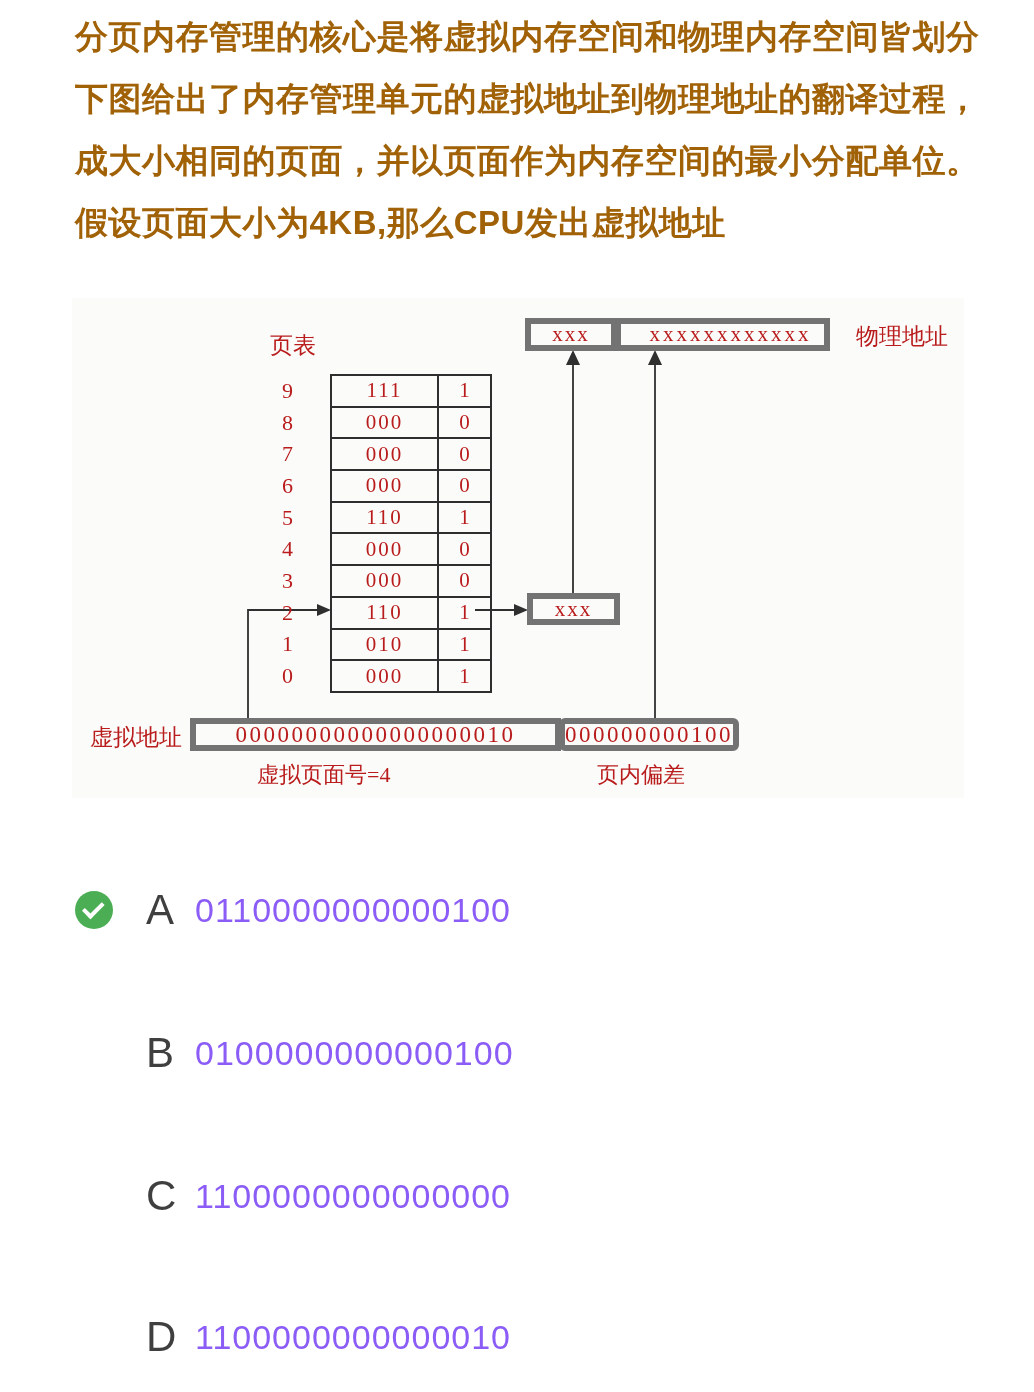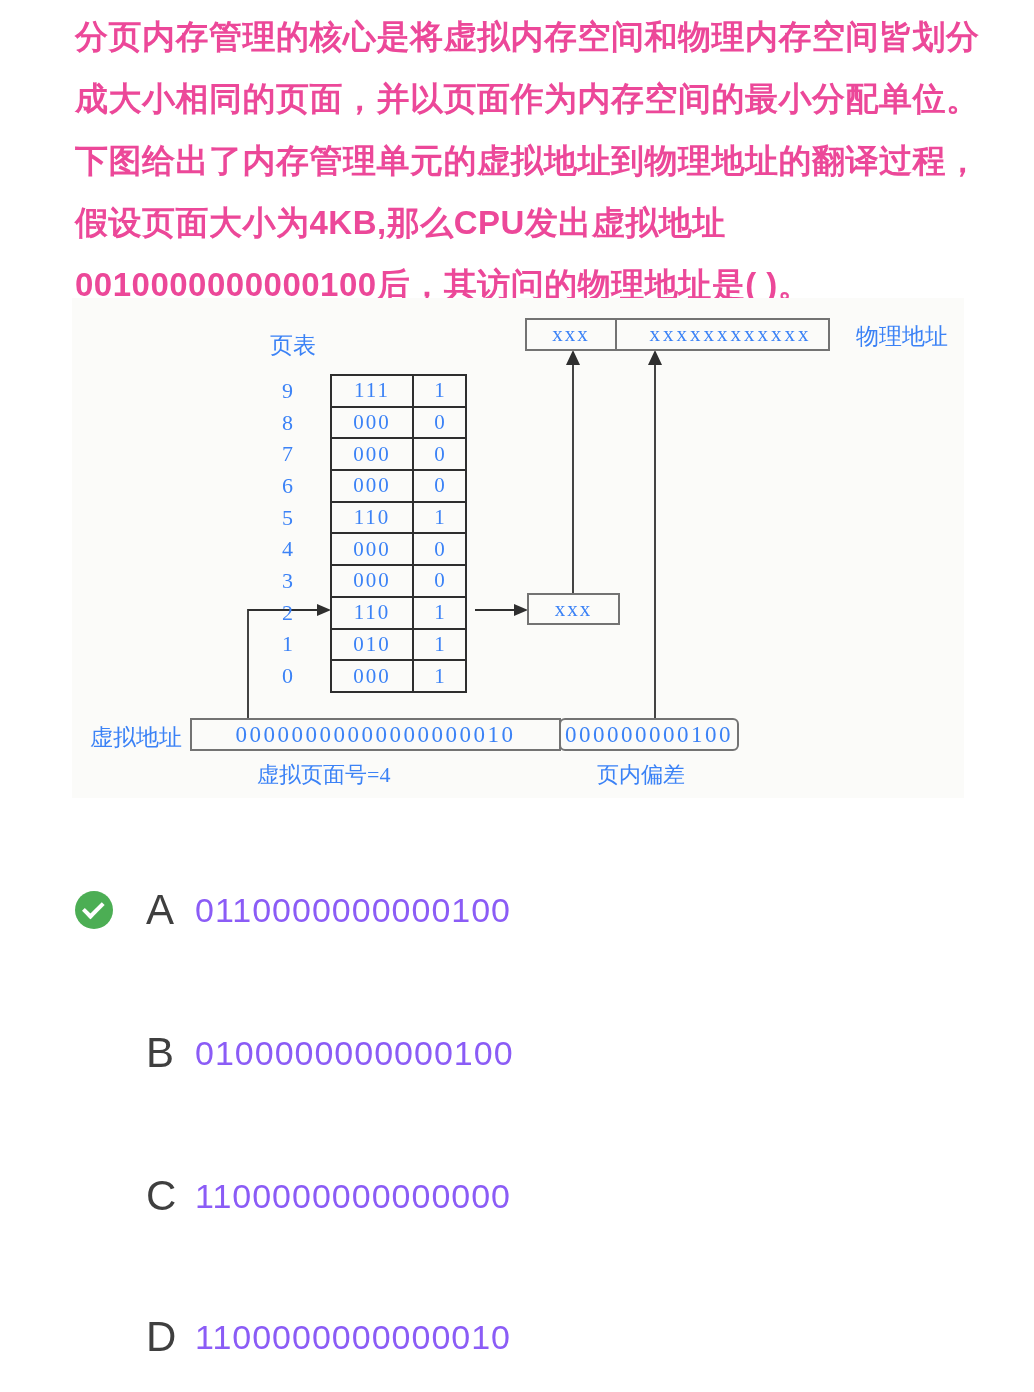--- a/index.html
+++ b/index.html
@@ -4,46 +4,46 @@
 <style>
   html,body{margin:0;padding:0;background:#fff;}
   .page{
     position:relative;width:1034px;height:1392px;background:#ffffff;overflow:hidden;
     font-family:"Liberation Sans","DejaVu Sans",sans-serif;
   }
   
   .question{position:absolute;left:75px;top:6px;width:890px;}
   .qline{
     height:62px;line-height:62px;font-size:33px;font-weight:600;
-    color:#ec4899;letter-spacing:0.5px;white-space:nowrap;
+    color:#a16207;letter-spacing:0.5px;white-space:nowrap;
   }
   
   .scan-bg{position:absolute;left:72px;top:298px;width:892px;height:500px;background:#fbfbf9;}
   .wires{position:absolute;left:0;top:0;width:1034px;height:1392px;pointer-events:none;}
-  .serif{font-family:"Liberation Serif","DejaVu Serif",serif;color:#3b82f6;}
+  .serif{font-family:"Liberation Serif","DejaVu Serif",serif;color:#b91c1c;}
   .dlabel{position:absolute;font-size:23px;white-space:nowrap;}
   .bbox{position:absolute;display:flex;}
   .bcell{
-    box-sizing:border-box;border:2px solid #737373;height:33px;
+    box-sizing:border-box;border:6px solid #737373;height:33px;
     display:flex;align-items:center;justify-content:center;
     font-size:21px;letter-spacing:2px;background:transparent;
   }
   .bcell + .bcell{margin-left:-2px;}
   .va-digits{font-size:23px;letter-spacing:2.5px;}
   
   .ptable{position:absolute;left:265px;top:374px;}
   .pt-row{display:flex;align-items:stretch;height:33.7px;}
   .pt-row + .pt-row{margin-top:-2px;}
   .pt-idx{
     width:45px;display:flex;align-items:center;justify-content:center;
     font-size:22px;
   }
   .pt-gap{width:20px;}
   .pt-frame{
-    box-sizing:border-box;width:84px;border:2px solid #2e2e2e;
+    box-sizing:border-box;width:109px;border:2px solid #2e2e2e;
     display:flex;align-items:center;justify-content:center;font-size:21px;letter-spacing:2px;
   }
   .pt-valid{
     box-sizing:border-box;width:55px;border:2px solid #2e2e2e;margin-left:-2px;
     display:flex;align-items:center;justify-content:center;font-size:21px;
   }
   
   .option{
     position:absolute;left:75px;width:760px;height:46px;
     display:flex;align-items:center;color:#3a3a3a;cursor:pointer;
@@ -60,24 +60,23 @@
   .opt-letter{width:49px;font-size:42px;color:#3f3f3f;}
   .opt-value{font-size:34px;letter-spacing:1px;color:#8b5cf6;}
 </style>
 </head>
 <body>
 
 <div class="page">
 
   <div class="question">
     <div class="qline">分页内存管理的核心是将虚拟内存空间和物理内存空间皆划分</div>
+    <div class="qline">下图给出了内存管理单元的虚拟地址到物理地址的翻译过程，</div>
     <div class="qline">成大小相同的页面，并以页面作为内存空间的最小分配单位。</div>
-    <div class="qline">下图给出了内存管理单元的虚拟地址到物理地址的翻译过程，</div>
     <div class="qline">假设页面大小为4KB,那么CPU发出虚拟地址</div>
-    <div class="qline">0010000000000100后，其访问的物理地址是( )。</div>
   </div>
 
   <div class="scan-bg"></div>
 
   <svg class="wires" viewBox="0 0 1034 1392" xmlns="http://www.w3.org/2000/svg">
 
     <polyline points="248,718 248,610 318,610" fill="none" stroke="#2f2f2f" stroke-width="1.8"></polyline>
     <polygon points="331,610 317,604 317,616" fill="#2f2f2f"></polygon>
 
     <line x1="475" y1="610" x2="515" y2="610" stroke="#2f2f2f" stroke-width="1.8"></line>

